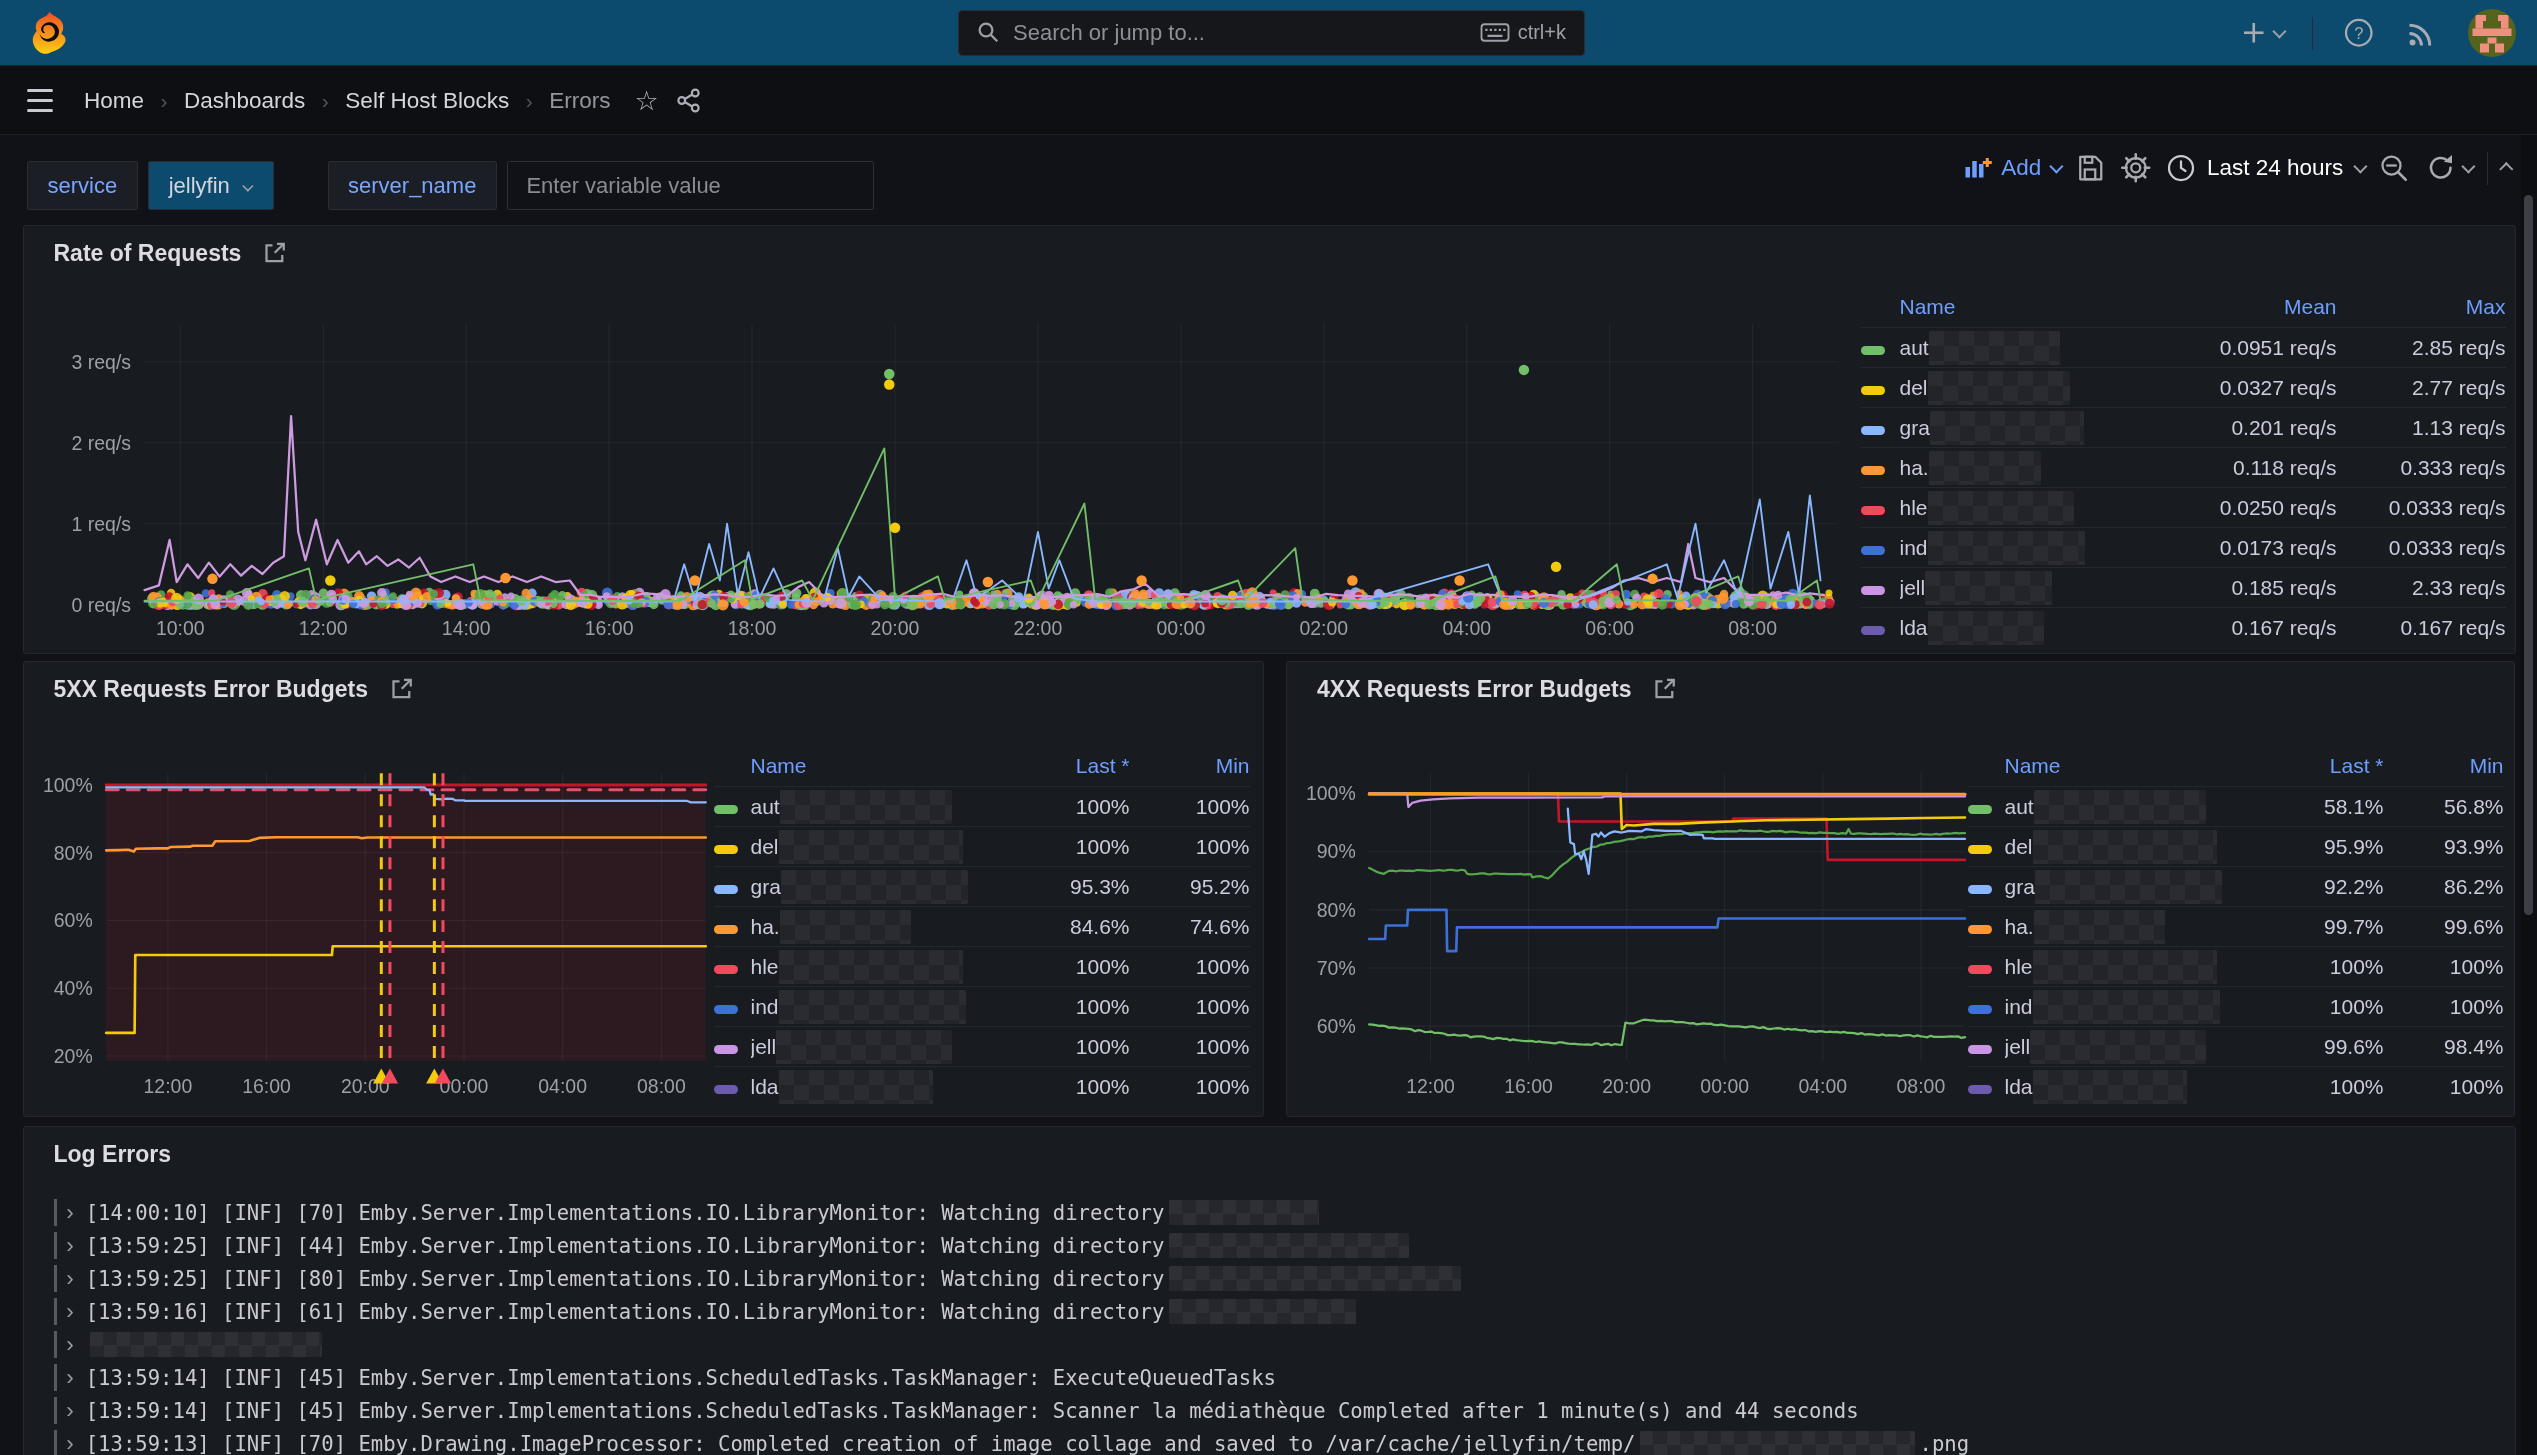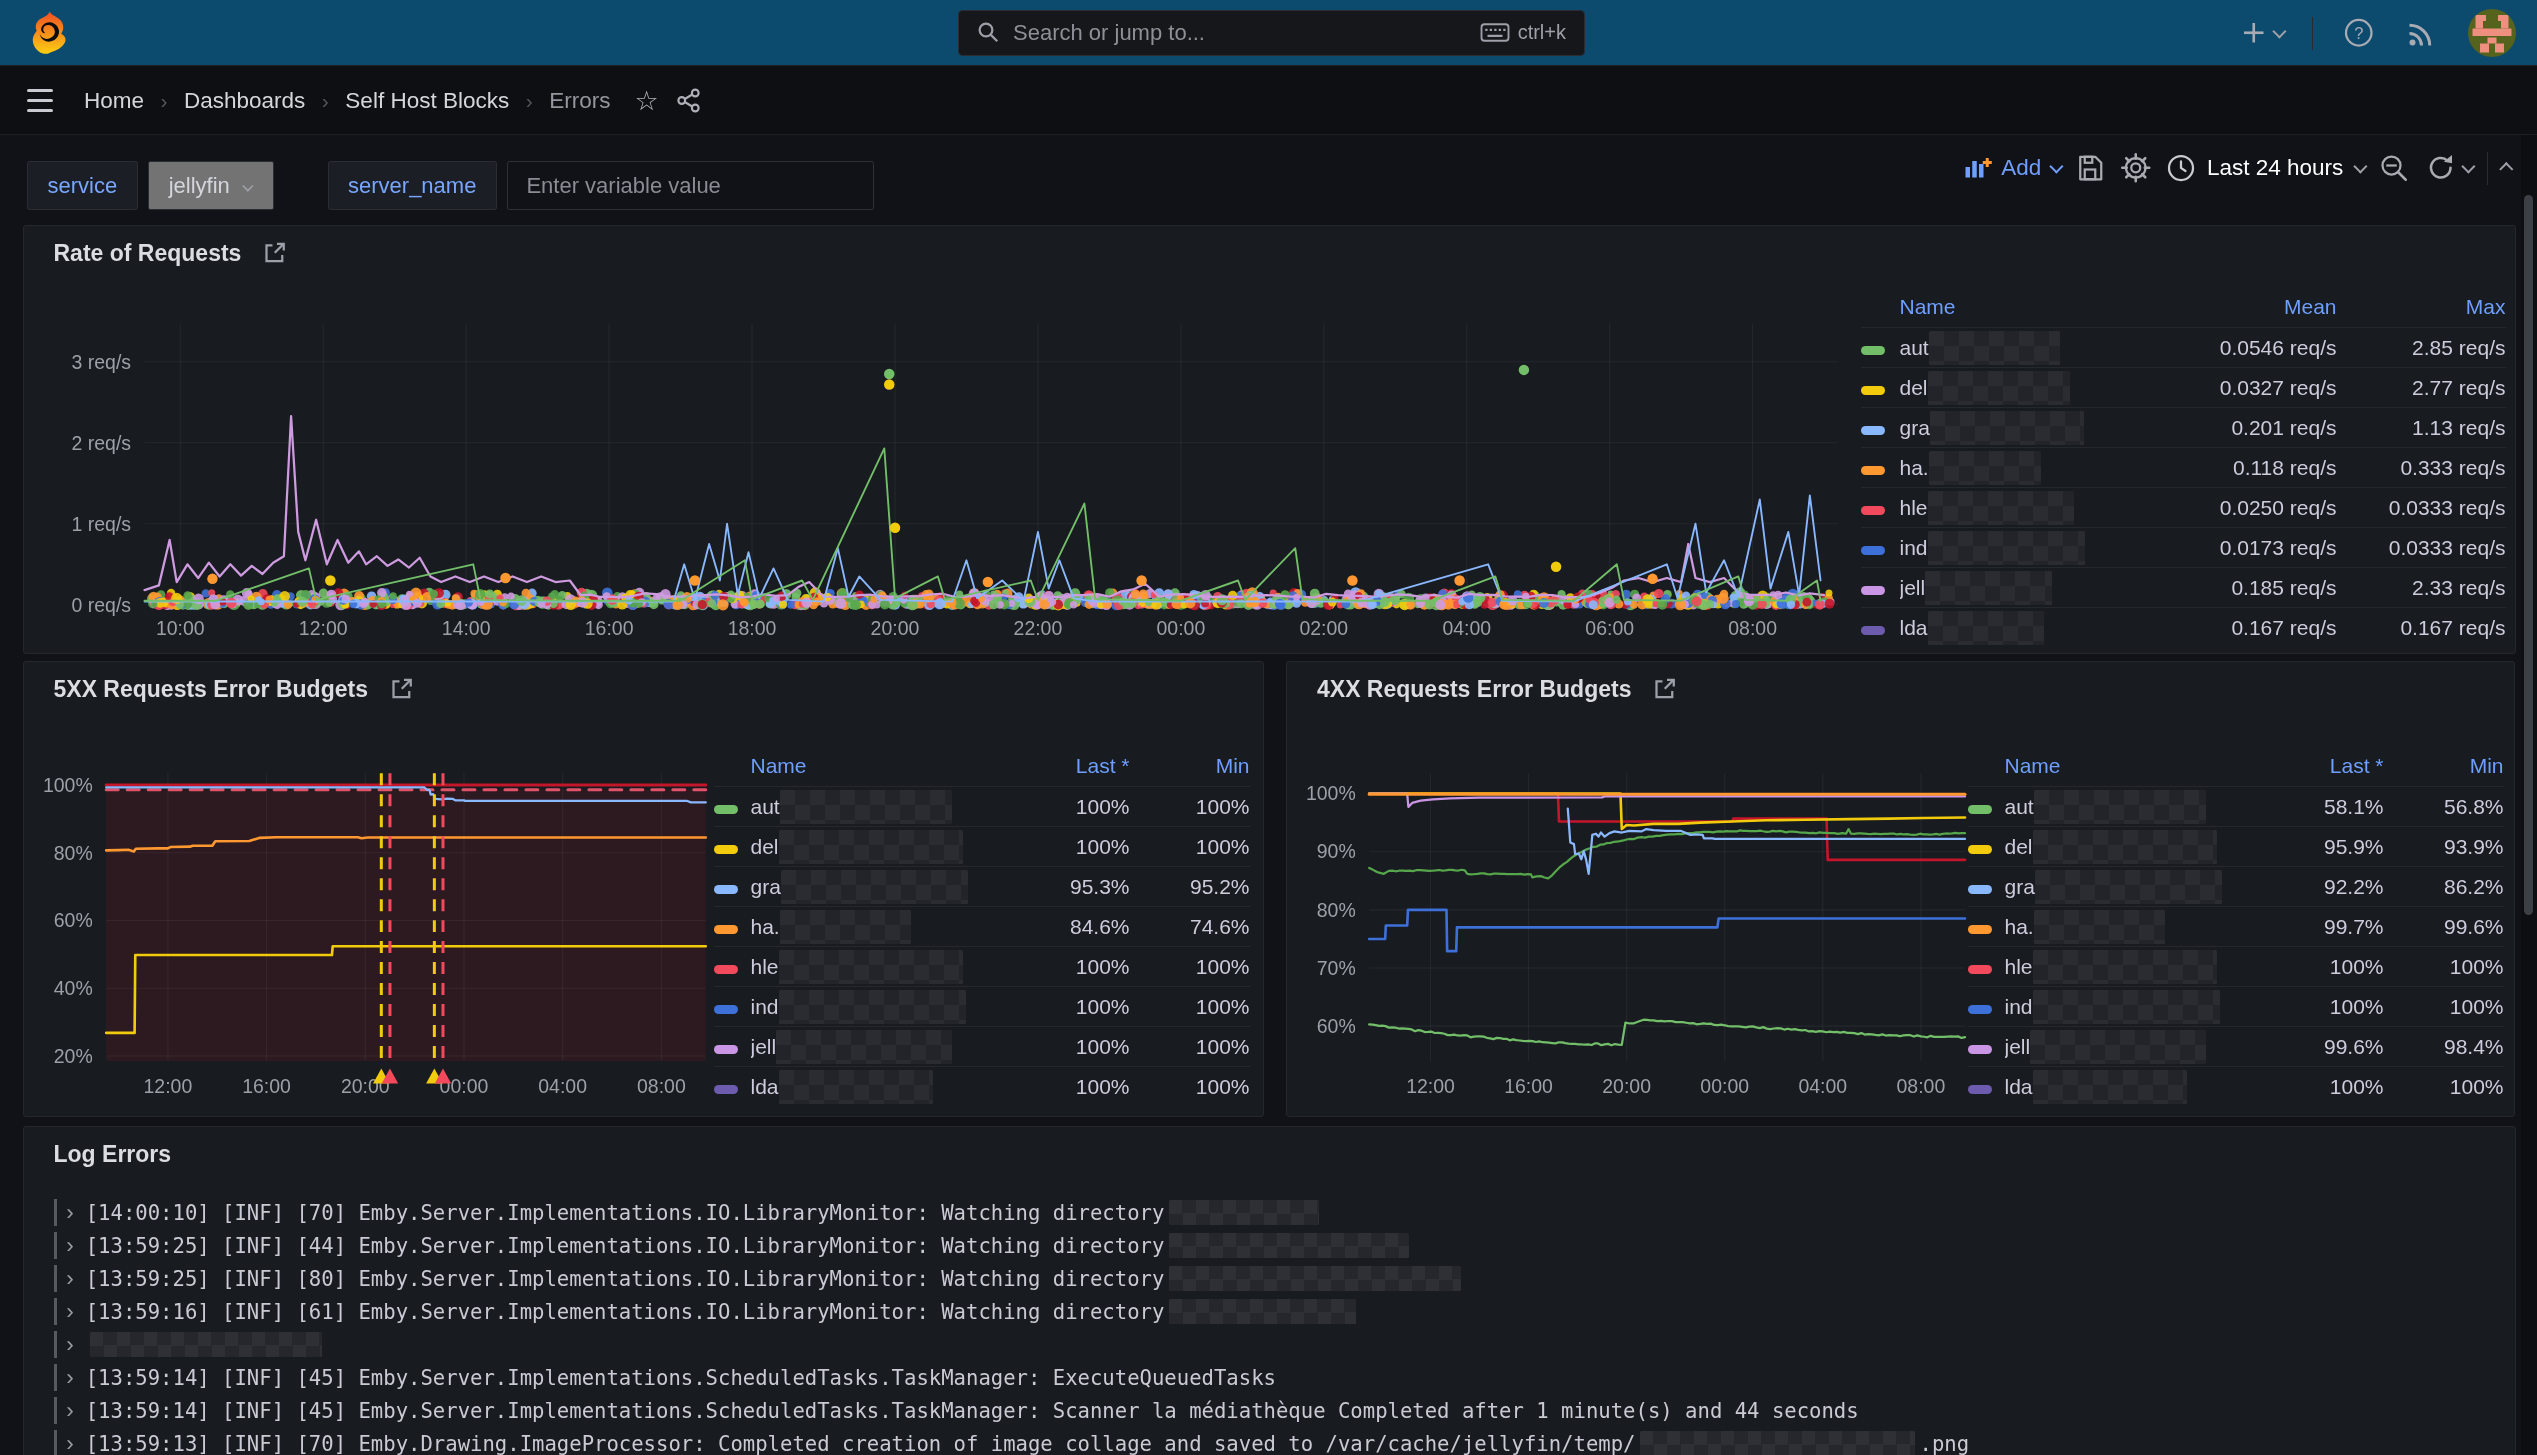--- a/index.html
+++ b/index.html
@@ -31,21 +31,21 @@
   .timebtn { display:flex; align-items:center; gap:10.5px; color:#ffffff; font-size:22.5px; }
   .chev { width:9.7px; height:9.7px; border-right:2.2px solid #9da0a8; border-bottom:2.2px solid #9da0a8;
     transform:rotate(45deg) translateY(-2.2px); }
   .chev.blue { border-color:#6e9fff; }
   .chev.up { transform:rotate(-135deg) translateY(-2.2px); }
 
   
   .vars { position:absolute; left:27px; top:161px; display:flex; align-items:center; gap:10.5px; height:49px; }
   .varlabel { height:49px; display:flex; align-items:center; padding:0 19.5px; background:#1b1e24;
     border:0.7px solid #2b2d34; border-radius:2.2px; color:#79a6ff; font-size:22px; }
-  .varvalue { height:49px; display:flex; align-items:center; gap:13.5px; padding:0 19.5px; background:#737373;
+  .varvalue { height:49px; display:flex; align-items:center; gap:13.5px; padding:0 19.5px; background:#0c4a6e;
     border:0.7px solid #2b2d34; border-radius:2.2px; color:#d5d6dc; font-size:22px; }
   .varinput { height:49px; width:367px; display:flex; align-items:center; padding:0 18px; background:#111217;
     border:0.7px solid #2e3036; border-radius:2.2px; color:#8a8c94; font-size:22px; }
   .vgap { width:33px; }
 
   
   .panel { position:absolute; background:#181b1f; border:0.7px solid #25272e; border-radius:3px; }
   #panel-rate { left:22.5px; top:225px; width:2493px; height:429px; }
   #panel-5xx  { left:22.5px; top:661px; width:1241px; height:456px; }
   #panel-4xx  { left:1286px; top:661px; width:1229px; height:456px; }
@@ -1701,21 +1701,21 @@
         <span>Name</span>
         <span class="lg-val">Mean</span>
         <span class="lg-val">Max</span>
       </div>
       <div class="lg-row">
         <span><span class="sw" style="background:#73BF69"></span></span>
         <span class="lg-name">
           <span>aut</span>
           <span class="px" style="width:131px"></span>
         </span>
-        <span class="lg-val">0.0546 req/s</span>
+        <span class="lg-val">0.0951 req/s</span>
         <span class="lg-val">2.85 req/s</span>
       </div>
       <div class="lg-row">
         <span><span class="sw" style="background:#F2CC0C"></span></span>
         <span class="lg-name">
           <span>del</span>
           <span class="px" style="width:142px"></span>
         </span>
         <span class="lg-val">0.0327 req/s</span>
         <span class="lg-val">2.77 req/s</span>

